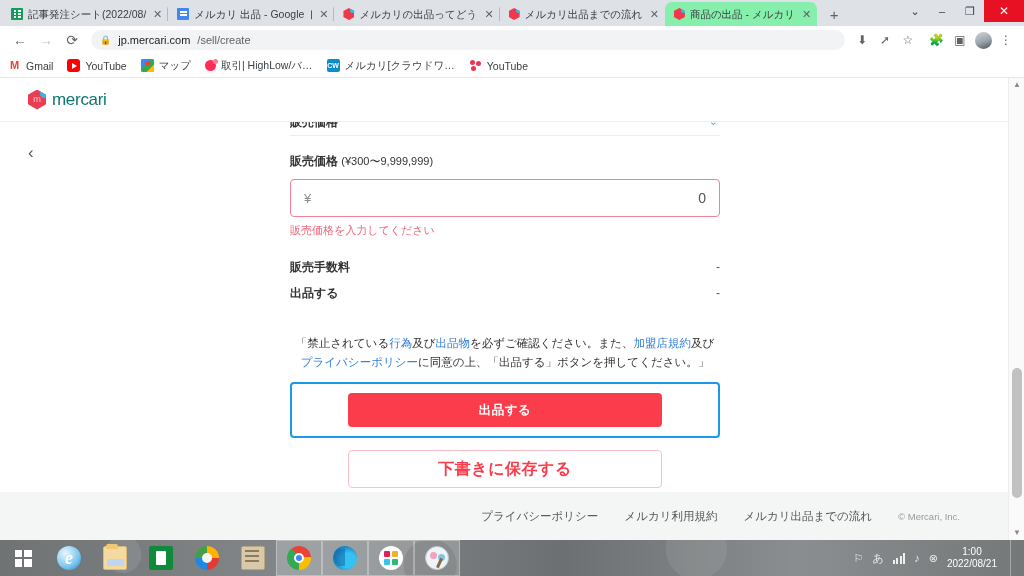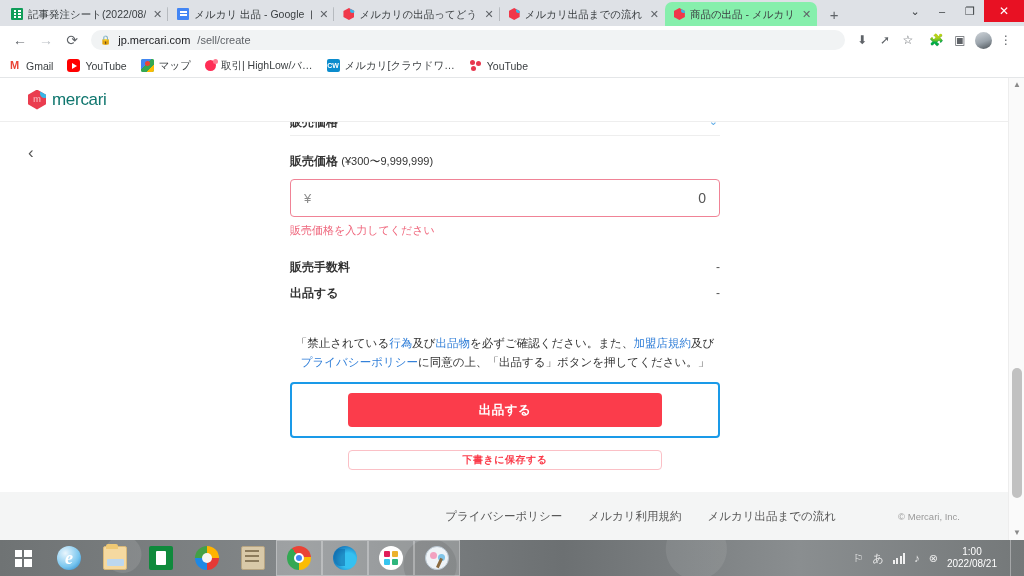--- a/index.html
+++ b/index.html
@@ -185,32 +185,32 @@
     margin-top: 11px; border: 2px solid #1a9ae8; border-radius: 4px;
     padding: 9px 0; display: flex; justify-content: center;
   }
   .btn-submit {
     width: 314px; height: 34px; background: #fb3c4b; color: #fff;
     border: none; border-radius: 4px; font-size: 12.5px; font-weight: bold;
     font-family: inherit; letter-spacing: 0.5px;
   }
   .btn-draft-wrap { display: flex; justify-content: center; margin-top: 12px; }
   .btn-draft {
-    width: 314px; height: 20px; background: #fff; color: #fb3c4b;
-    border: 1px solid #fbc0c6; border-radius: 4px; font-size: 10px;
+    width: 314px; height: 38px; background: #fff; color: #fb3c4b;
+    border: 1px solid #fbc0c6; border-radius: 4px; font-size: 16px;
     font-family: inherit; font-weight: bold; letter-spacing: 0.5px;
   }
 
   .site-footer {
     position: absolute; left: 0; bottom: 0; width: 1008px; height: 48px;
     background: #f4f5f5; display: flex; align-items: center; justify-content: flex-end;
     gap: 26px; padding-right: 48px;
   }
   .site-footer .fl { font-size: 11.5px; color: #555555; }
-  .site-footer .copy { font-size: 9.5px; color: #999999; margin-left: 36px; }
+  .site-footer .copy { font-size: 9.5px; color: #999999; }
 
   
   .vscroll {
     position: absolute; right: 0; top: 0; width: 16px; height: 462px;
     background: #fafafa; border-left: 1px solid #ededed;
   }
   .vscroll .thumb {
     position: absolute; left: 3px; width: 10px; top: 290px; height: 130px;
     background: #c1c1c1; border-radius: 5px;
   }

